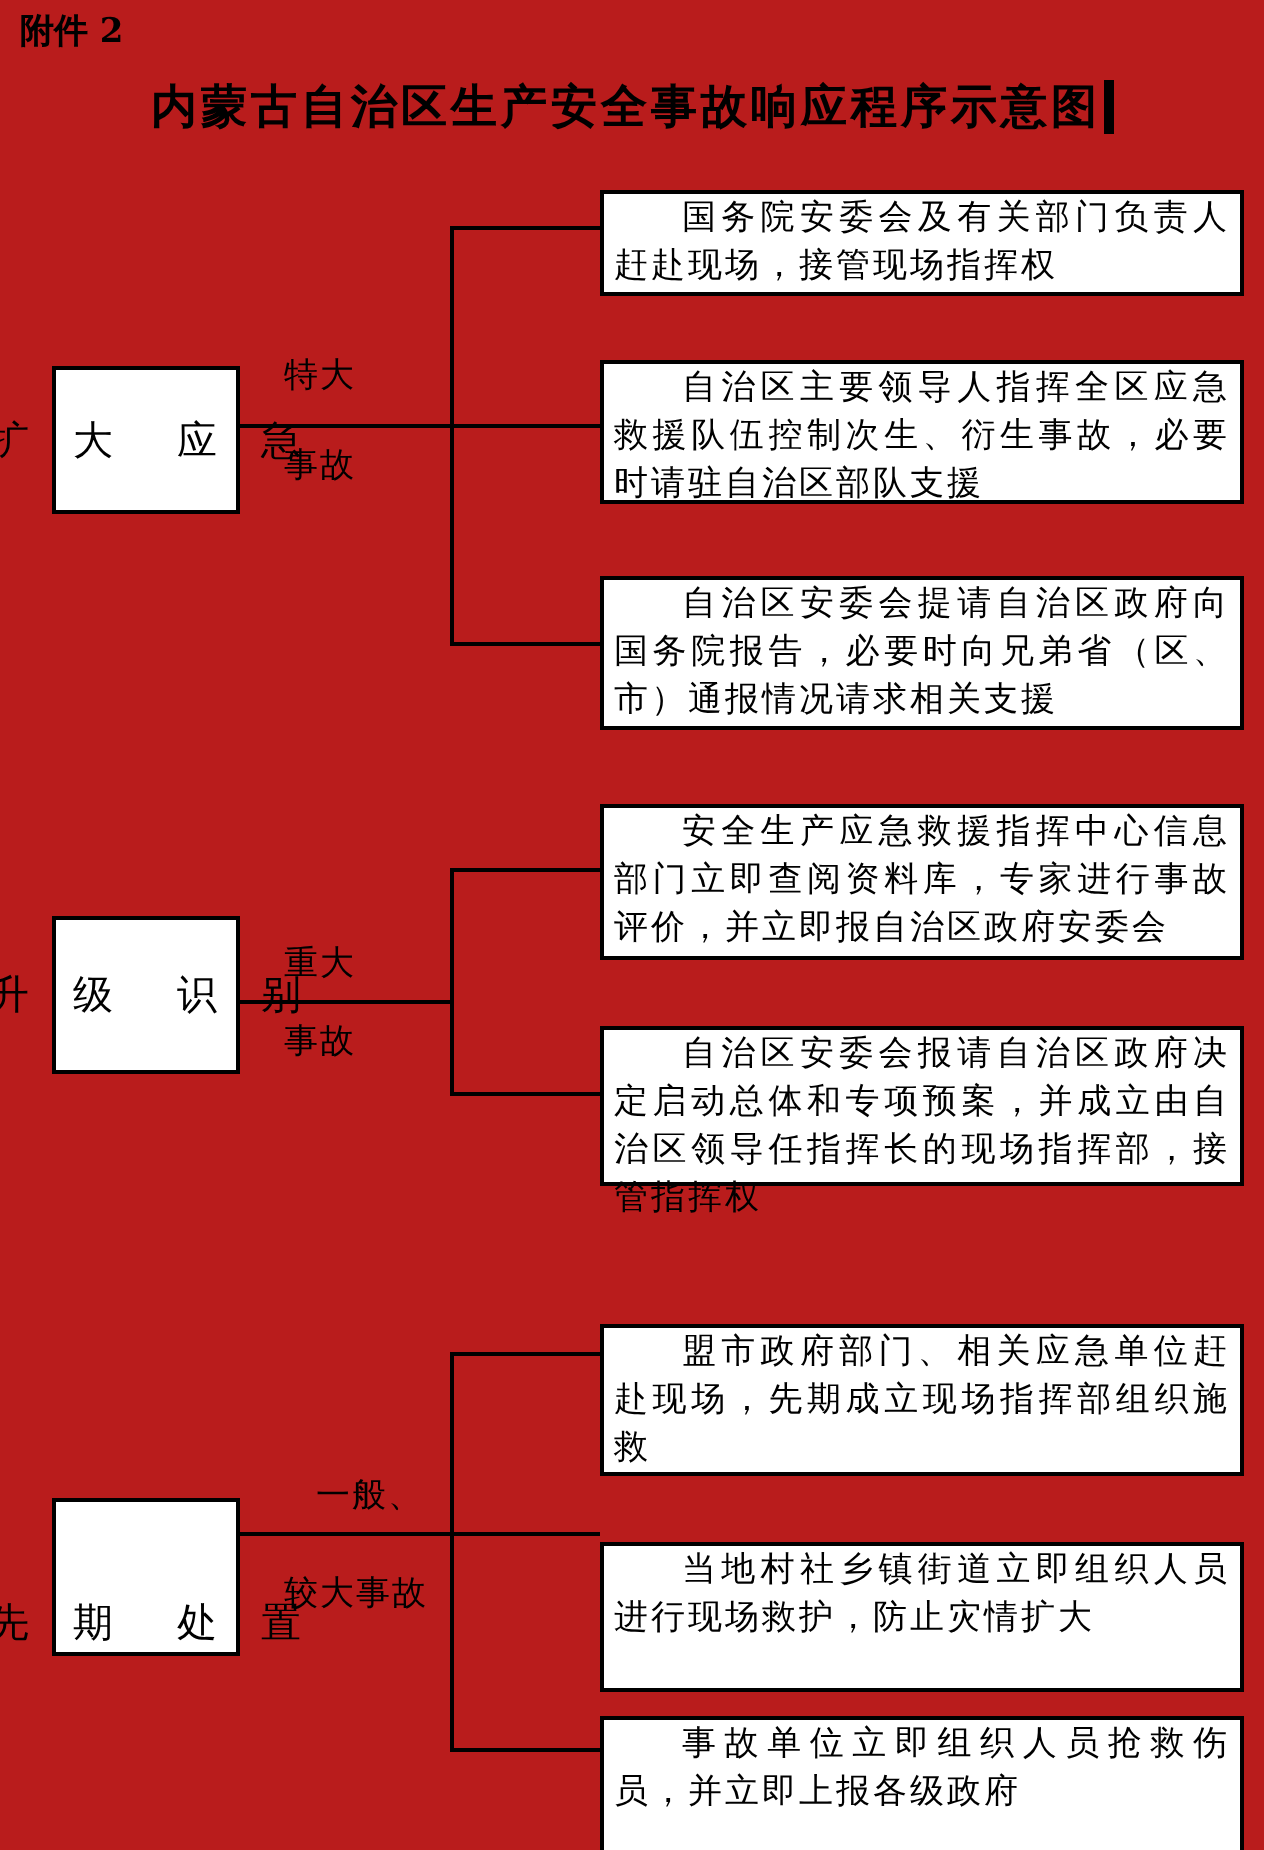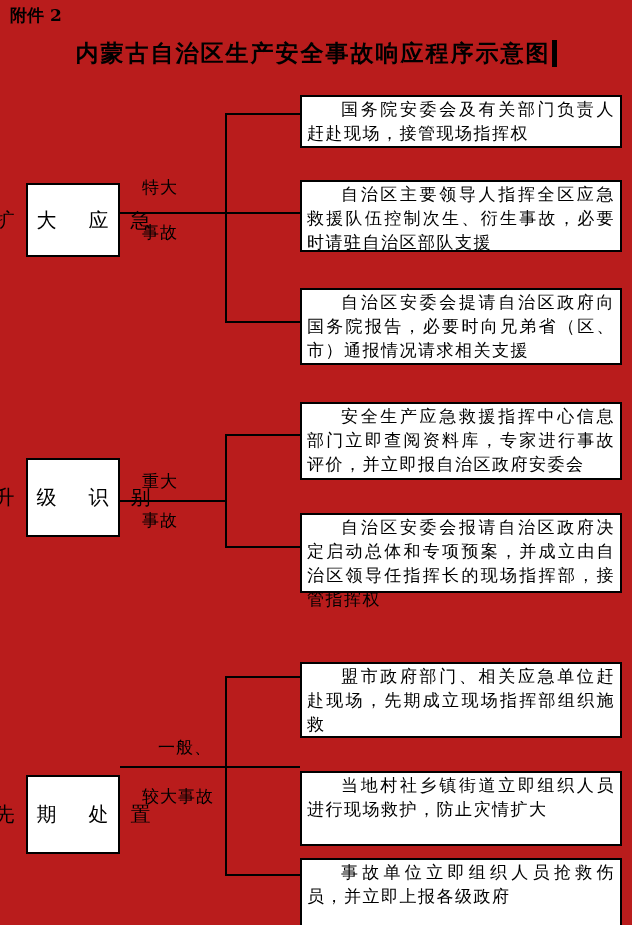--- a/index.html
+++ b/index.html
@@ -130,21 +130,21 @@
   <div class="hline" style="left:225px;top:434px;width:75px;"></div>
   <div class="hline" style="left:225px;top:546px;width:75px;"></div>
 
   <div class="box action-box" style="top:513px;height:80px;">
     <p>自治区安委会报请自治区政府决定启动总体和专项预案，并成立由自治区领导任指挥长的现场指挥部，接管指挥权</p>
   </div>
   <div class="box action-box" style="top:402px;height:78px;">
     <p>安全生产应急救援指挥中心信息部门立即查阅资料库，专家进行事故评价，并立即报自治区政府安委会</p>
   </div>
 
-  <div class="box stage-box" style="top:775px;height:79px;">
+  <div class="box stage-box" style="top:749px;height:79px;align-items:flex-end;">
     <span>先　期</span>
     <span>处　置</span>
   </div>
   <div class="cond" style="left:158px;top:736px;">一般、</div>
   <div class="cond" style="left:142px;top:785px;">较大事故</div>
 
   <div class="hline" style="left:120px;top:766px;width:105px;"></div>
   <div class="vline" style="left:225px;top:676px;height:200px;"></div>
   <div class="hline" style="left:225px;top:676px;width:75px;"></div>
   <div class="hline" style="left:225px;top:766px;width:75px;"></div>

